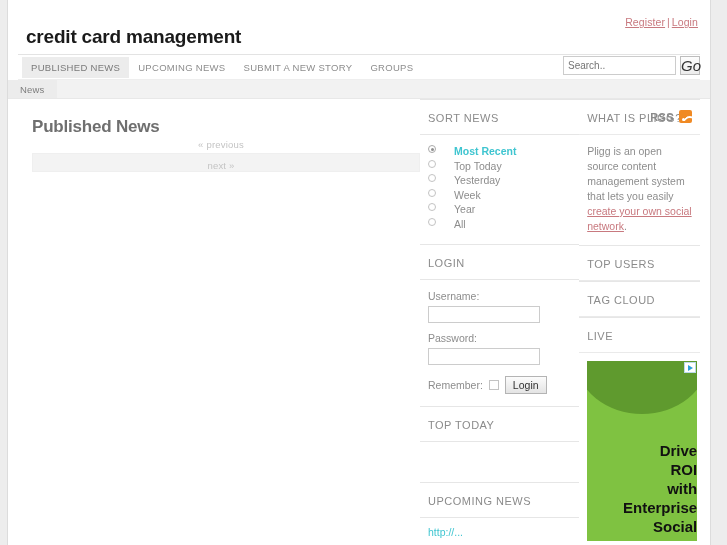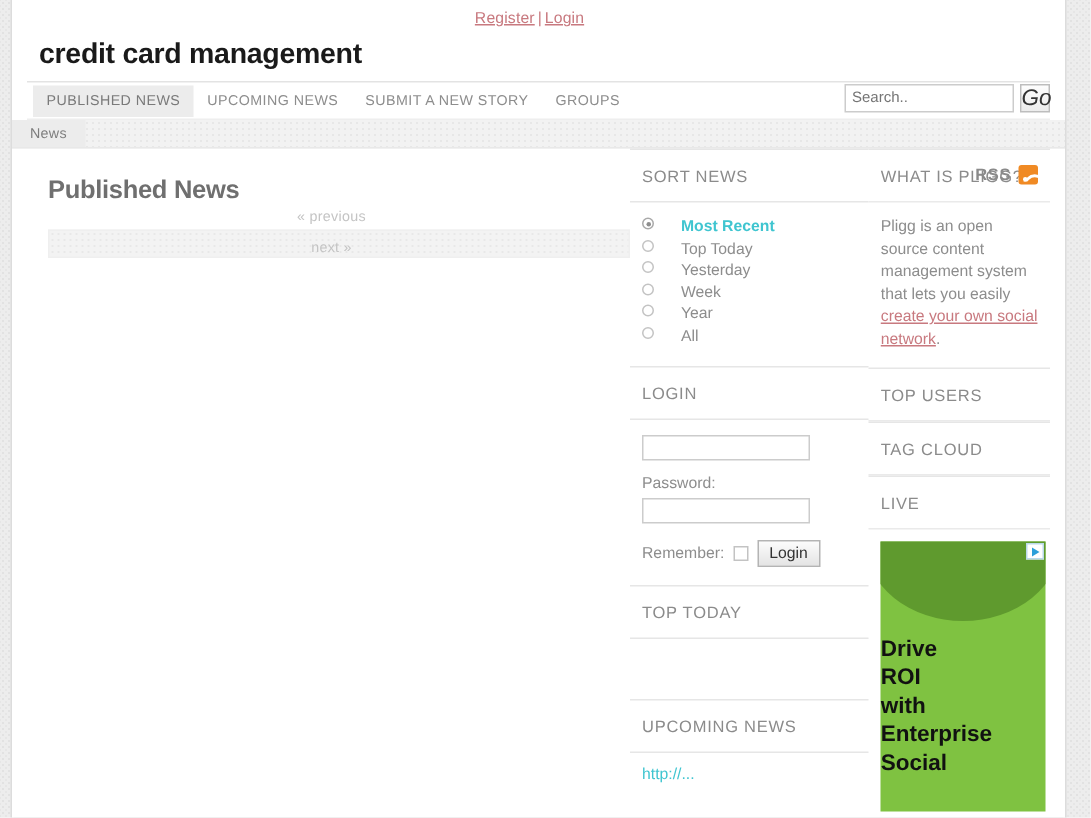--- a/index.html
+++ b/index.html
@@ -33,22 +33,22 @@
     width: 702px;
     height: 545px;
     background: #ffffff;
     box-shadow: -1px 0 0 #dcdcdc, 1px 0 0 #dcdcdc;
     overflow: hidden;
   }
 
   
   .userbar {
     height: 20px;
-    padding: 4px 12px 0 0;
-    text-align: center;
+    padding: 15px 12px 0 0;
+    text-align: right;
     box-sizing: border-box;
   }
   .userbar a {
     color: #c8797f;
     font-size: 10.5px;
     text-decoration: underline;
     letter-spacing: .1px;
   }
   .userbar .sep {
     color: #c8797f;
@@ -375,22 +375,22 @@
   .ad .adchoice::after {
     content: "";
     width: 0; height: 0;
     border-left: 5px solid #2b9fd9;
     border-top: 3.5px solid transparent;
     border-bottom: 3.5px solid transparent;
   }
   .ad-text {
     position: absolute;
     left: 0; right: 0;
-    top: 62px;
-    text-align: left;
+    top: 80px;
+    text-align: right;
     color: #111;
     font-weight: bold;
     font-size: 15px;
     line-height: 19px;
     font-family: "Liberation Sans", sans-serif;
   }
 
   .mid-link {
     padding: 8px 0 0 8px;
     font-size: 10.5px;
@@ -468,20 +468,21 @@
           <div class="radio-row">
             <span class="radio"></span>
             <span class="lbl">All</span>
           </div>
         </div>
       </div>
 
       <div class="block">
         <div class="block-head">LOGIN</div>
         <div class="block-body">
+          <div class="field-label">Username:</div>
           <input class="txt" type="text" style="">
           <div class="field-label">Password:</div>
           <input class="txt" type="password" style="">
           <div class="remember-row">
             <span class="field-label">Remember:</span>
             <span class="cbx"></span>
             <button class="login-btn">Login</button>
           </div>
         </div>
       </div>

